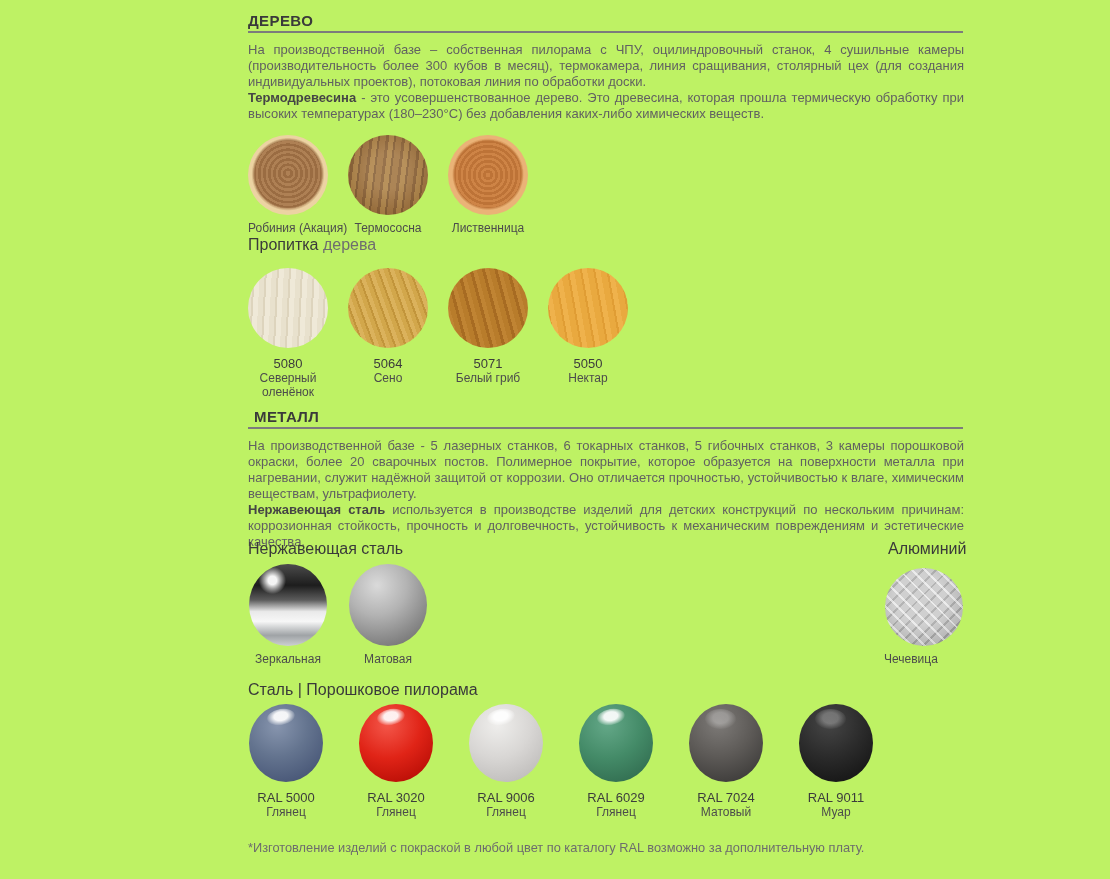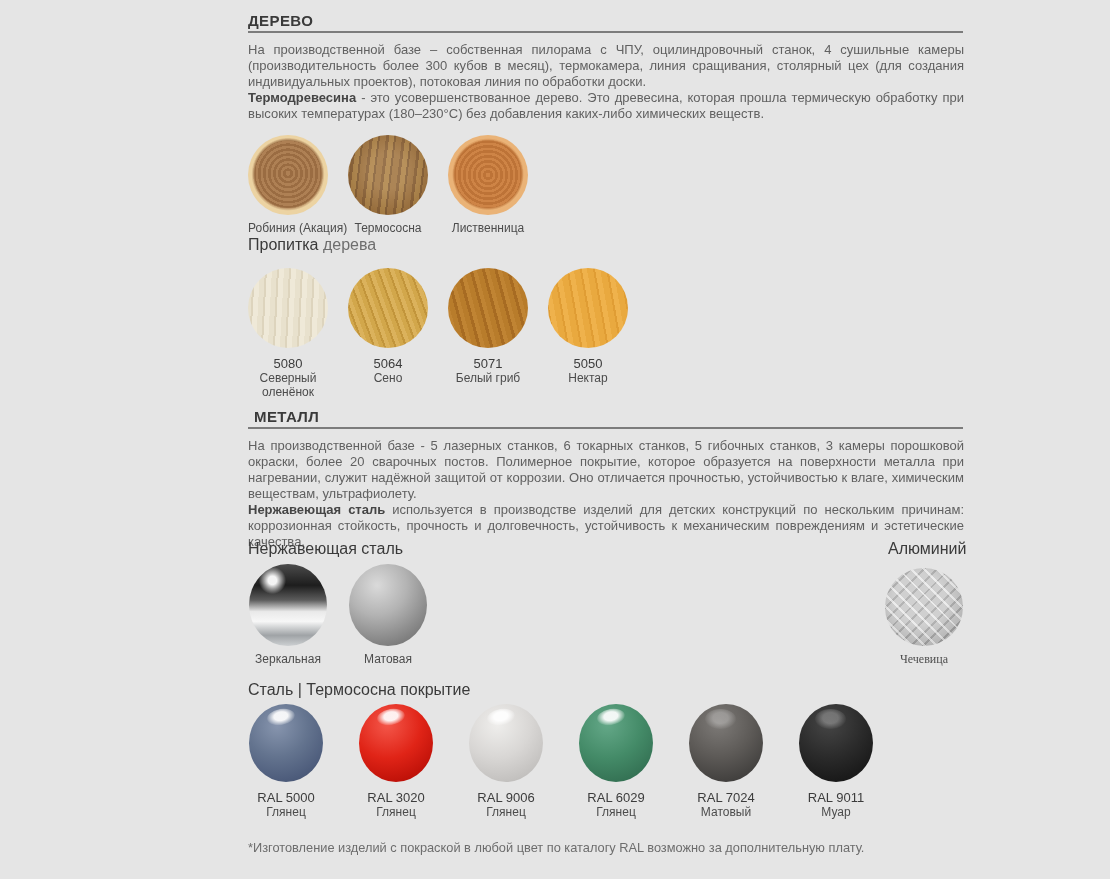--- a/index.html
+++ b/index.html
@@ -1,16 +1,16 @@
 <!DOCTYPE html>
 <html><head>
 <meta charset="utf-8">
 <style>
   html,body{margin:0;padding:0;background:#ffffff;}
-  .page{position:relative;width:1110px;height:879px;background:#e5e5e5;overflow:hidden;
+  .page{position:relative;width:1110px;height:879px;background:#bef264;overflow:hidden;
         font-family:"Liberation Sans", sans-serif;color:#4c4c4c;}
   .abs{position:absolute;}
   .sec-title{font-size:15px;font-weight:bold;color:#3a3a3a;letter-spacing:.4px;}
   .rule{height:2px;background:#7c7c7c;}
   .para{width:716px;font-size:13px;line-height:16px;color:#616161;text-align:justify;}
   .para p{margin:0;}
   .lead{font-weight:bold;color:#454545;}
   .subhead{font-size:16px;color:#3a3a3a;}
   .subhead .lite{color:#6e6e6e;}
   .row{display:flex;gap:20px;}
@@ -65,21 +65,21 @@
   .sw-ral6029{background:radial-gradient(circle at 38% 26%, #64a888 0%, #448b68 46%, #357355 78%, #295e45 100%);}
   .sw-ral7024{background:radial-gradient(circle at 40% 24%, #7e7b78 0%, #5d5a57 46%, #454341 76%, #323030 100%);}
   .sw-ral9011{background:radial-gradient(circle at 40% 24%, #464646 0%, #2b2b2b 46%, #1b1b1b 76%, #111111 100%);}
   .sw-corten{width:78px;height:78px;border-radius:50%;margin:0 auto;background-color:#c3641c;background-image:
       linear-gradient(100deg, rgba(128,54,12,.55) 0 38%, rgba(0,0,0,0) 54%),
       radial-gradient(circle at 22% 32%, rgba(140,60,15,.8) 0 16%, rgba(0,0,0,0) 30%),
       radial-gradient(circle at 72% 58%, rgba(238,145,42,.9) 0 24%, rgba(0,0,0,0) 46%),
       radial-gradient(circle at 42% 82%, rgba(160,75,20,.7) 0 14%, rgba(0,0,0,0) 30%),
       repeating-linear-gradient(115deg, rgba(255,173,64,.3) 0 3px, rgba(150,70,20,.3) 3px 6px);}
 
-  .rightcol{text-align:center;width:80px;font-family:Liberation Serif, serif;}
+  .rightcol{width:80px;}
   .foot{font-size:12.8px;color:#6d6d6d;}
 </style>
 </head>
 <body>
 
 <div class="page">
 
   <div class="abs sec-title" style="left:248px;top:12px;">ДЕРЕВО</div>
   <div class="abs rule" style="left:248px;top:31px;width:715px;"></div>
 
@@ -151,21 +151,21 @@
       <div class="cap">Матовая</div>
     </div>
   </div>
 
   <div class="abs rightcol" style="left:884px;top:568px;">
     <div class="sw-diamond"></div>
     <div class="cap">Чечевица</div>
   </div>
 
   <div class="abs subhead" style="left:248px;top:681px;">
-    <span>Сталь</span><span> | </span><span>Термососна покрытие</span>
+    <span>Сталь</span><span> | </span><span>Порошковое пилорама</span>
   </div>
 
   <div class="abs row" style="left:248px;top:704px;gap:34px;">
     <div class="cell" style="width:76px;">
       <div class="ball gloss sw-ral5000"></div>
       <div class="code">RAL 5000</div>
       <div class="name">Глянец</div>
     </div>
     <div class="cell" style="width:76px;">
       <div class="ball gloss sw-ral3020"></div>

